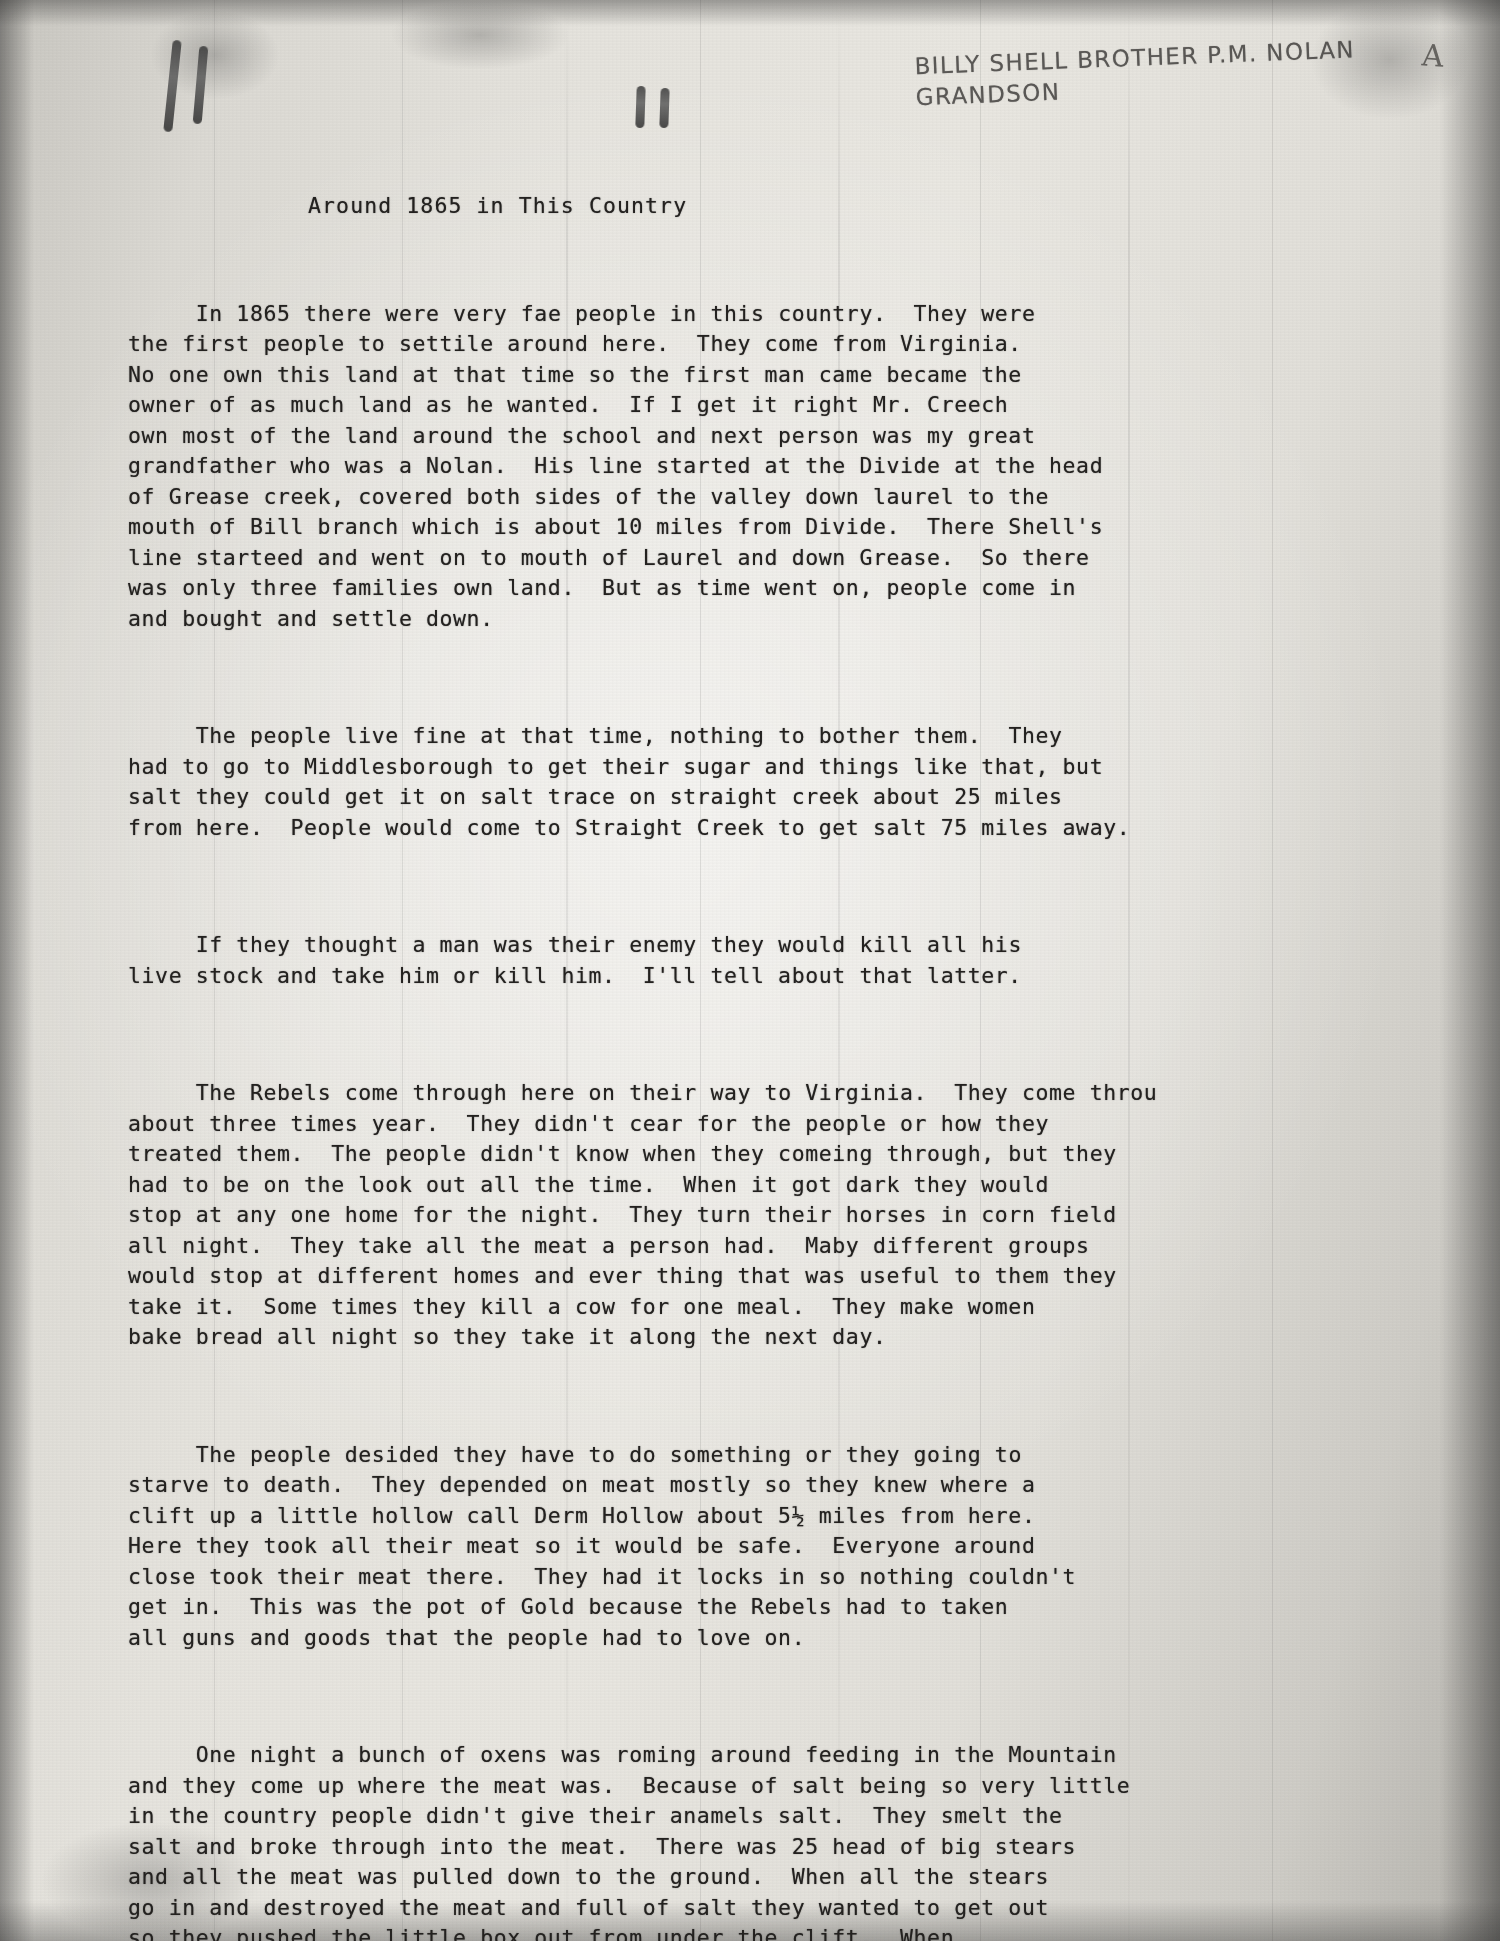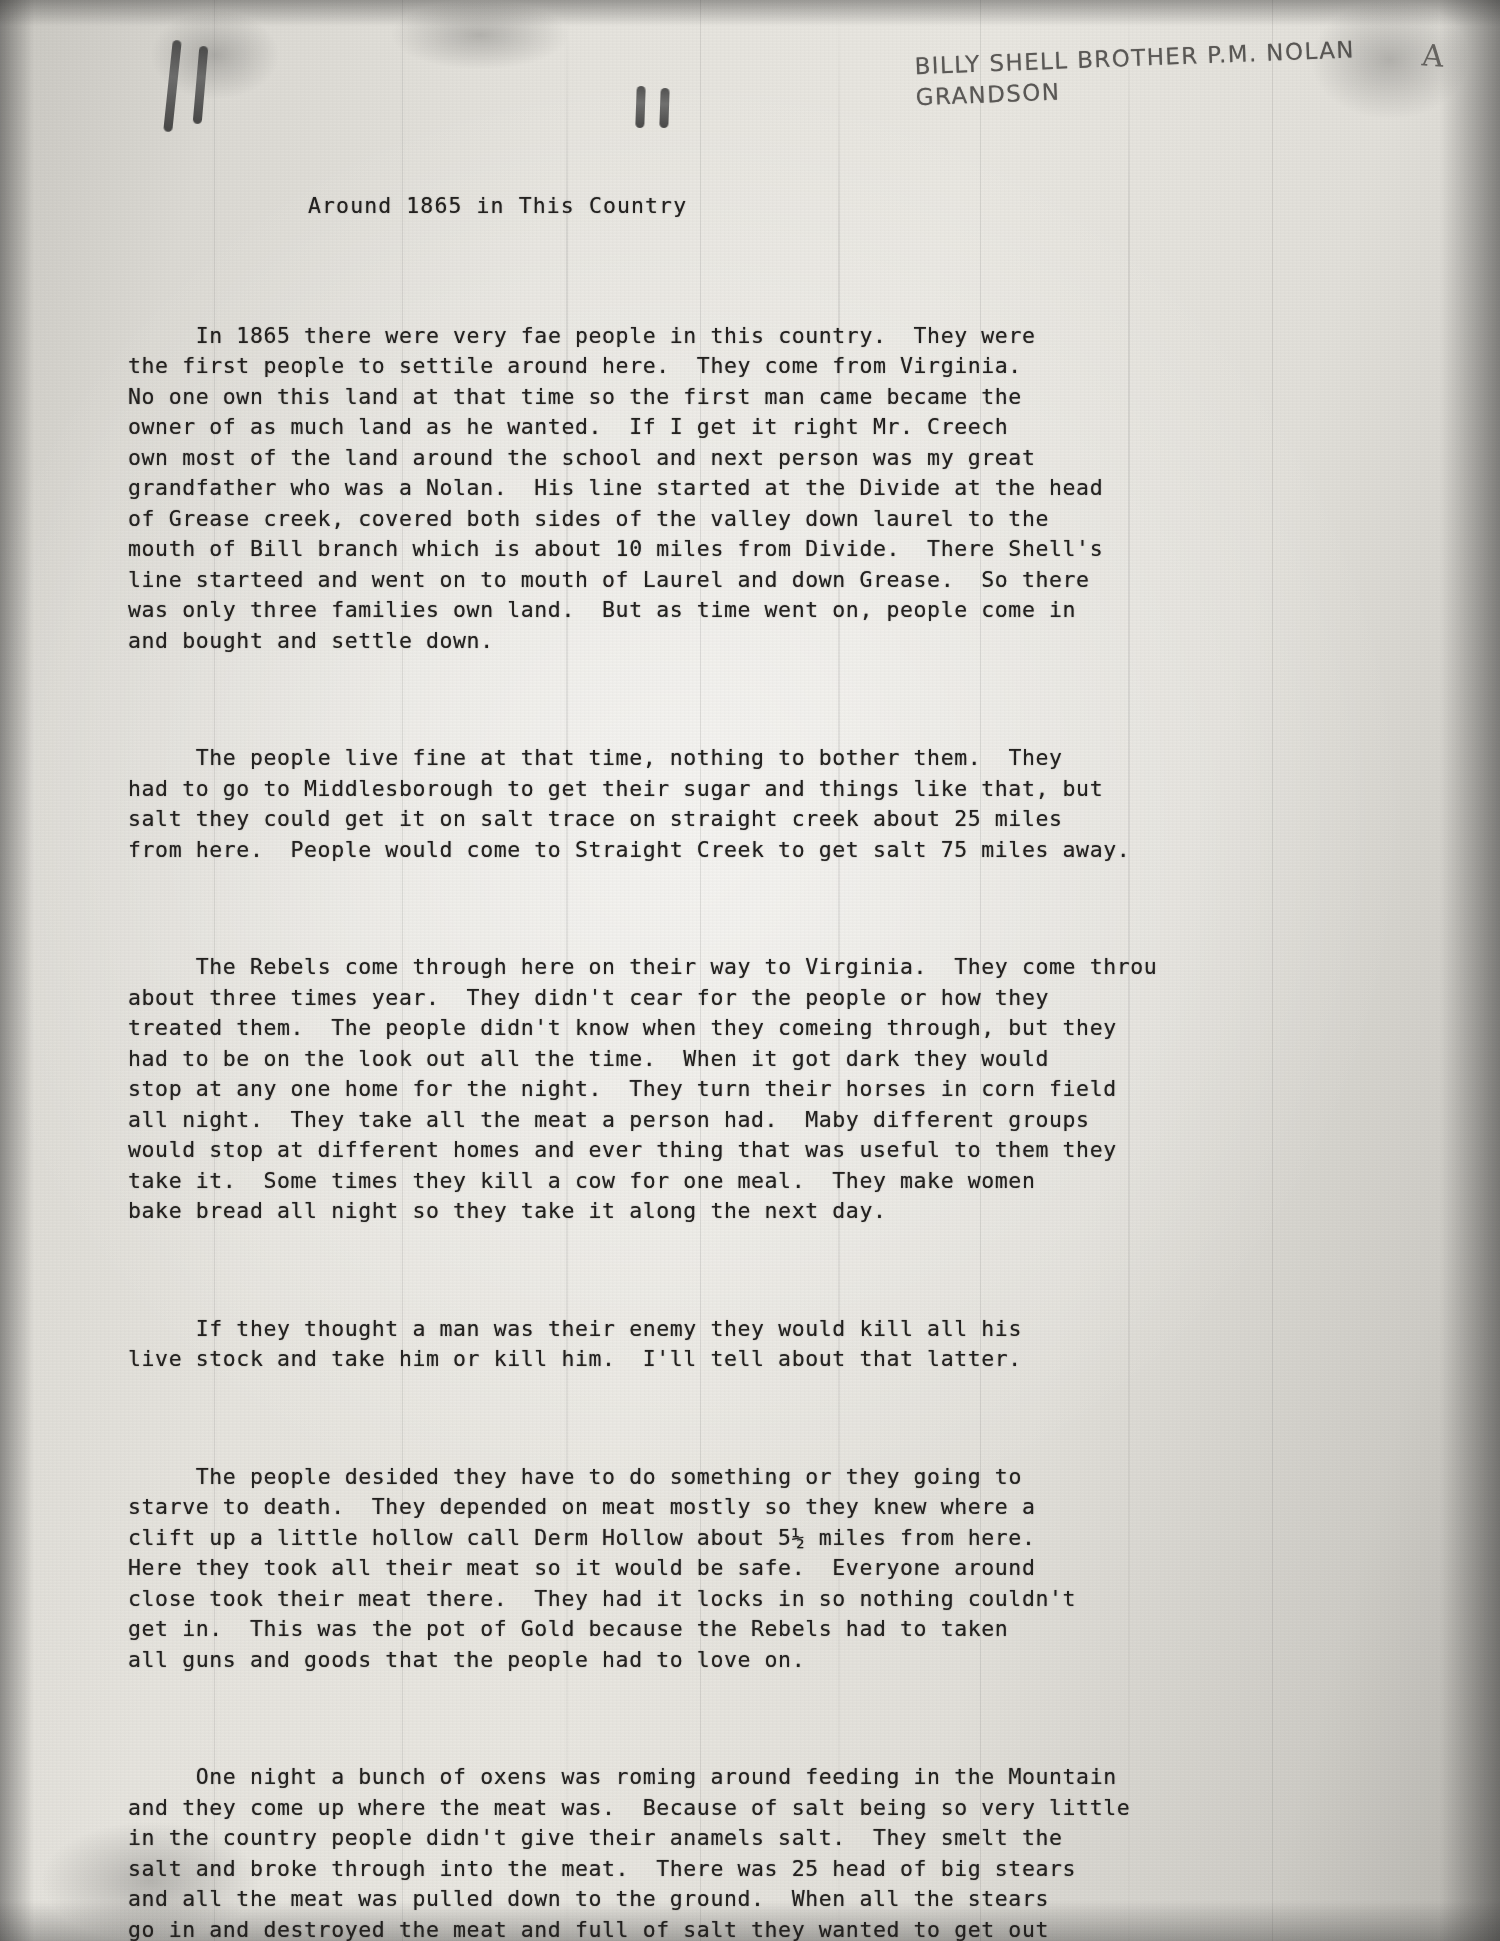--- a/index.html
+++ b/index.html
@@ -88,21 +88,21 @@
     font-size: 21.5px;
     line-height: 30.5px;
     letter-spacing: 0.6px;
     color: #23211f;
     text-shadow: 0 0 1.2px rgba(20,20,20,0.55);
     white-space: pre-wrap;
   }
   #typed .title {
     display: block;
     margin-left: 180px;
-    margin-bottom: 38px;
+    margin-bottom: 16px;
     letter-spacing: 1.1px;
   }
   #typed p {
     margin: 0 0 26px 0;
     white-space: pre-wrap;
   }
 
   
   .handwriting {
     position: absolute;
@@ -197,31 +197,31 @@
 grandfather who was a Nolan.  His line started at the Divide at the head
 of Grease creek, covered both sides of the valley down laurel to the
 mouth of Bill branch which is about 10 miles from Divide.  There Shell's
 line starteed and went on to mouth of Laurel and down Grease.  So there
 was only three families own land.  But as time went on, people come in
 and bought and settle down.</p>
     <p>     The people live fine at that time, nothing to bother them.  They
 had to go to Middlesborough to get their sugar and things like that, but
 salt they could get it on salt trace on straight creek about 25 miles
 from here.  People would come to Straight Creek to get salt 75 miles away.</p>
+    <p>     If they thought a man was their enemy they would kill all his
+live stock and take him or kill him.  I'll tell about that latter.</p>
     <p>     The Rebels come through here on their way to Virginia.  They come throu
 about three times year.  They didn't cear for the people or how they
 treated them.  The people didn't know when they comeing through, but they
 had to be on the look out all the time.  When it got dark they would
 stop at any one home for the night.  They turn their horses in corn field
 all night.  They take all the meat a person had.  Maby different groups
 would stop at different homes and ever thing that was useful to them they
 take it.  Some times they kill a cow for one meal.  They make women
 bake bread all night so they take it along the next day.</p>
-    <p>     If they thought a man was their enemy they would kill all his
-live stock and take him or kill him.  I'll tell about that latter.</p>
     <p>     The people desided they have to do something or they going to
 starve to death.  They depended on meat mostly so they knew where a
 clift up a little hollow call Derm Hollow about 5½ miles from here.
 Here they took all their meat so it would be safe.  Everyone around
 close took their meat there.  They had it locks in so nothing couldn't
 get in.  This was the pot of Gold because the Rebels had to taken
 all guns and goods that the people had to love on.</p>
     <p>     One night a bunch of oxens was roming around feeding in the Mountain
 and they come up where the meat was.  Because of salt being so very little
 in the country people didn't give their anamels salt.  They smelt the

